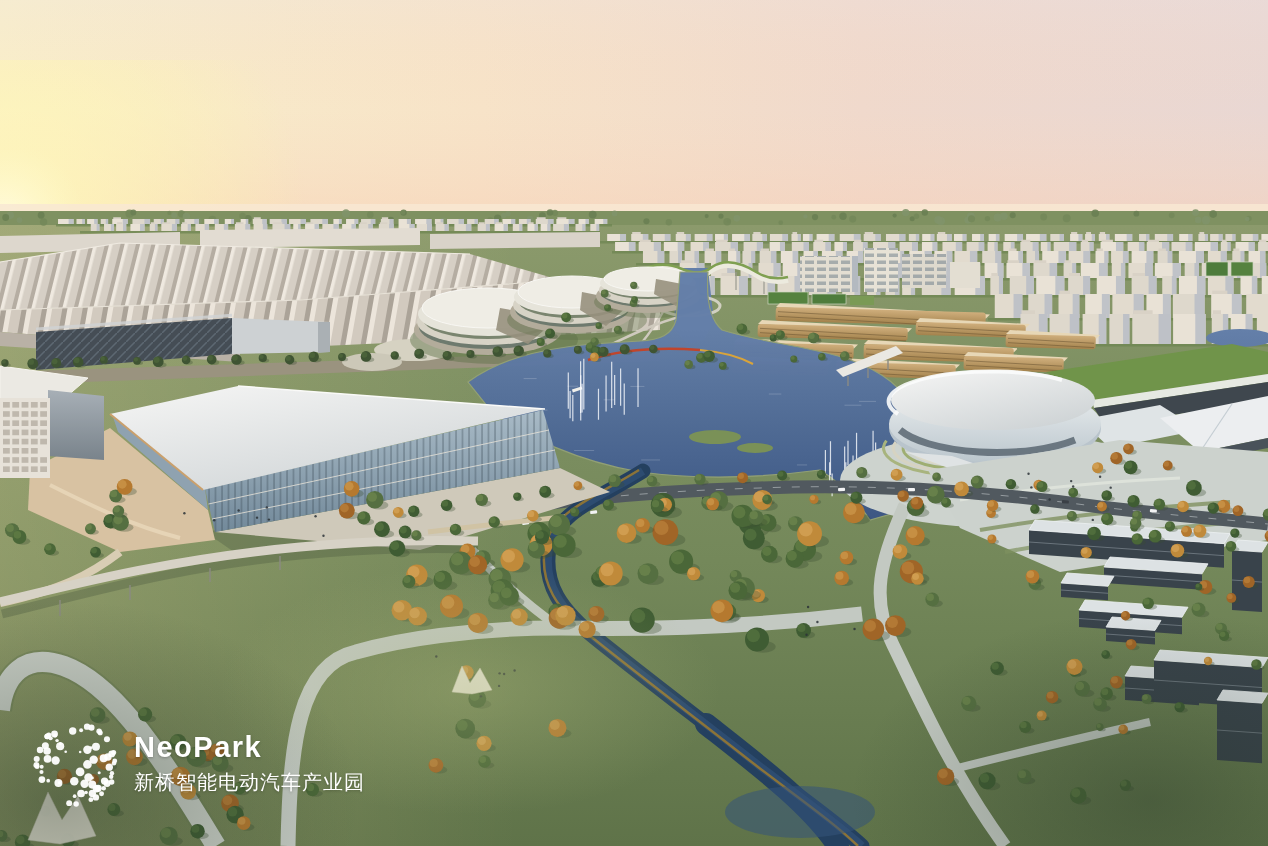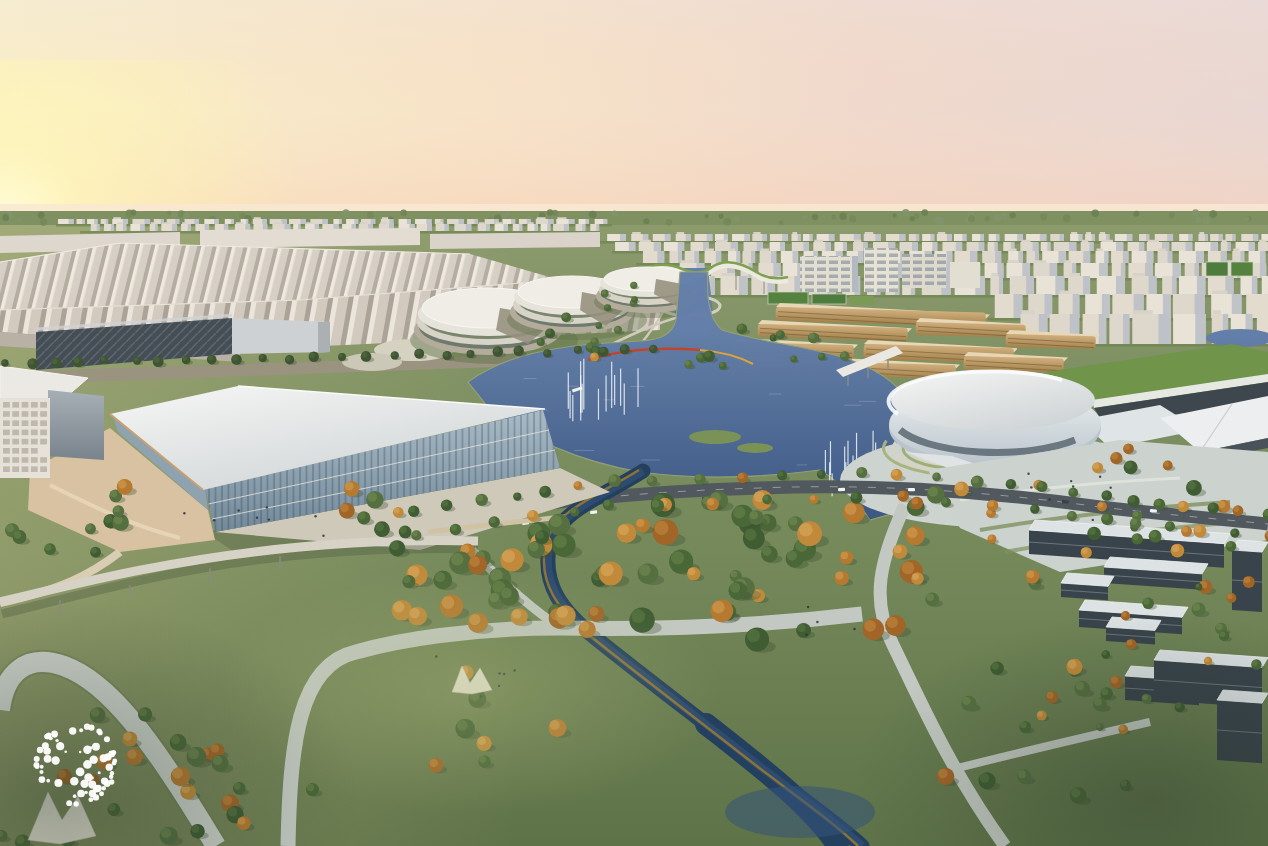--- a/index.html
+++ b/index.html
@@ -2017,14 +2017,18 @@
         <circle cx="30.327809064918604" cy="25.6700656414032" r="1.5729213878356463" fill="#ffffff" opacity="0.95"></circle>
         <circle cx="17.11198738846797" cy="18.415494024753574" r="2.714417221755209" fill="#ffffff" opacity="0.95"></circle>
         <circle cx="77.10173933789959" cy="65.47989886626601" r="3.436509670396166" fill="#ffffff" opacity="0.95"></circle>
         <circle cx="6.700267848532441" cy="40.901910033077" r="3.0174048077189326" fill="#ffffff" opacity="0.95"></circle>
         <circle cx="24.5102081555096" cy="16.035250727087256" r="3.4200679285264792" fill="#ffffff" opacity="0.95"></circle>
         <circle cx="29.385226064440527" cy="64.63777989521623" r="1.5499872335706468" fill="#ffffff" opacity="0.95"></circle>
         <circle cx="51.04695436846241" cy="75.51063303276896" r="3.861056673025831" fill="#ffffff" opacity="0.95"></circle>
         <circle cx="11.903745588880852" cy="61.525140669196844" r="3.360593174890866" fill="#ffffff" opacity="0.95"></circle>
         <circle cx="6.4016335230667565" cy="46.98315779119729" r="3.022720535617522" fill="#ffffff" opacity="0.95"></circle>
       </svg>
+  <div class="logo-text">
+    <div class="logo-title">NeoPark</div>
+    <div class="logo-subtitle">新桥智能电动汽车产业园</div>
+  </div>
 </div>
 </div>
 
 </body></html>

